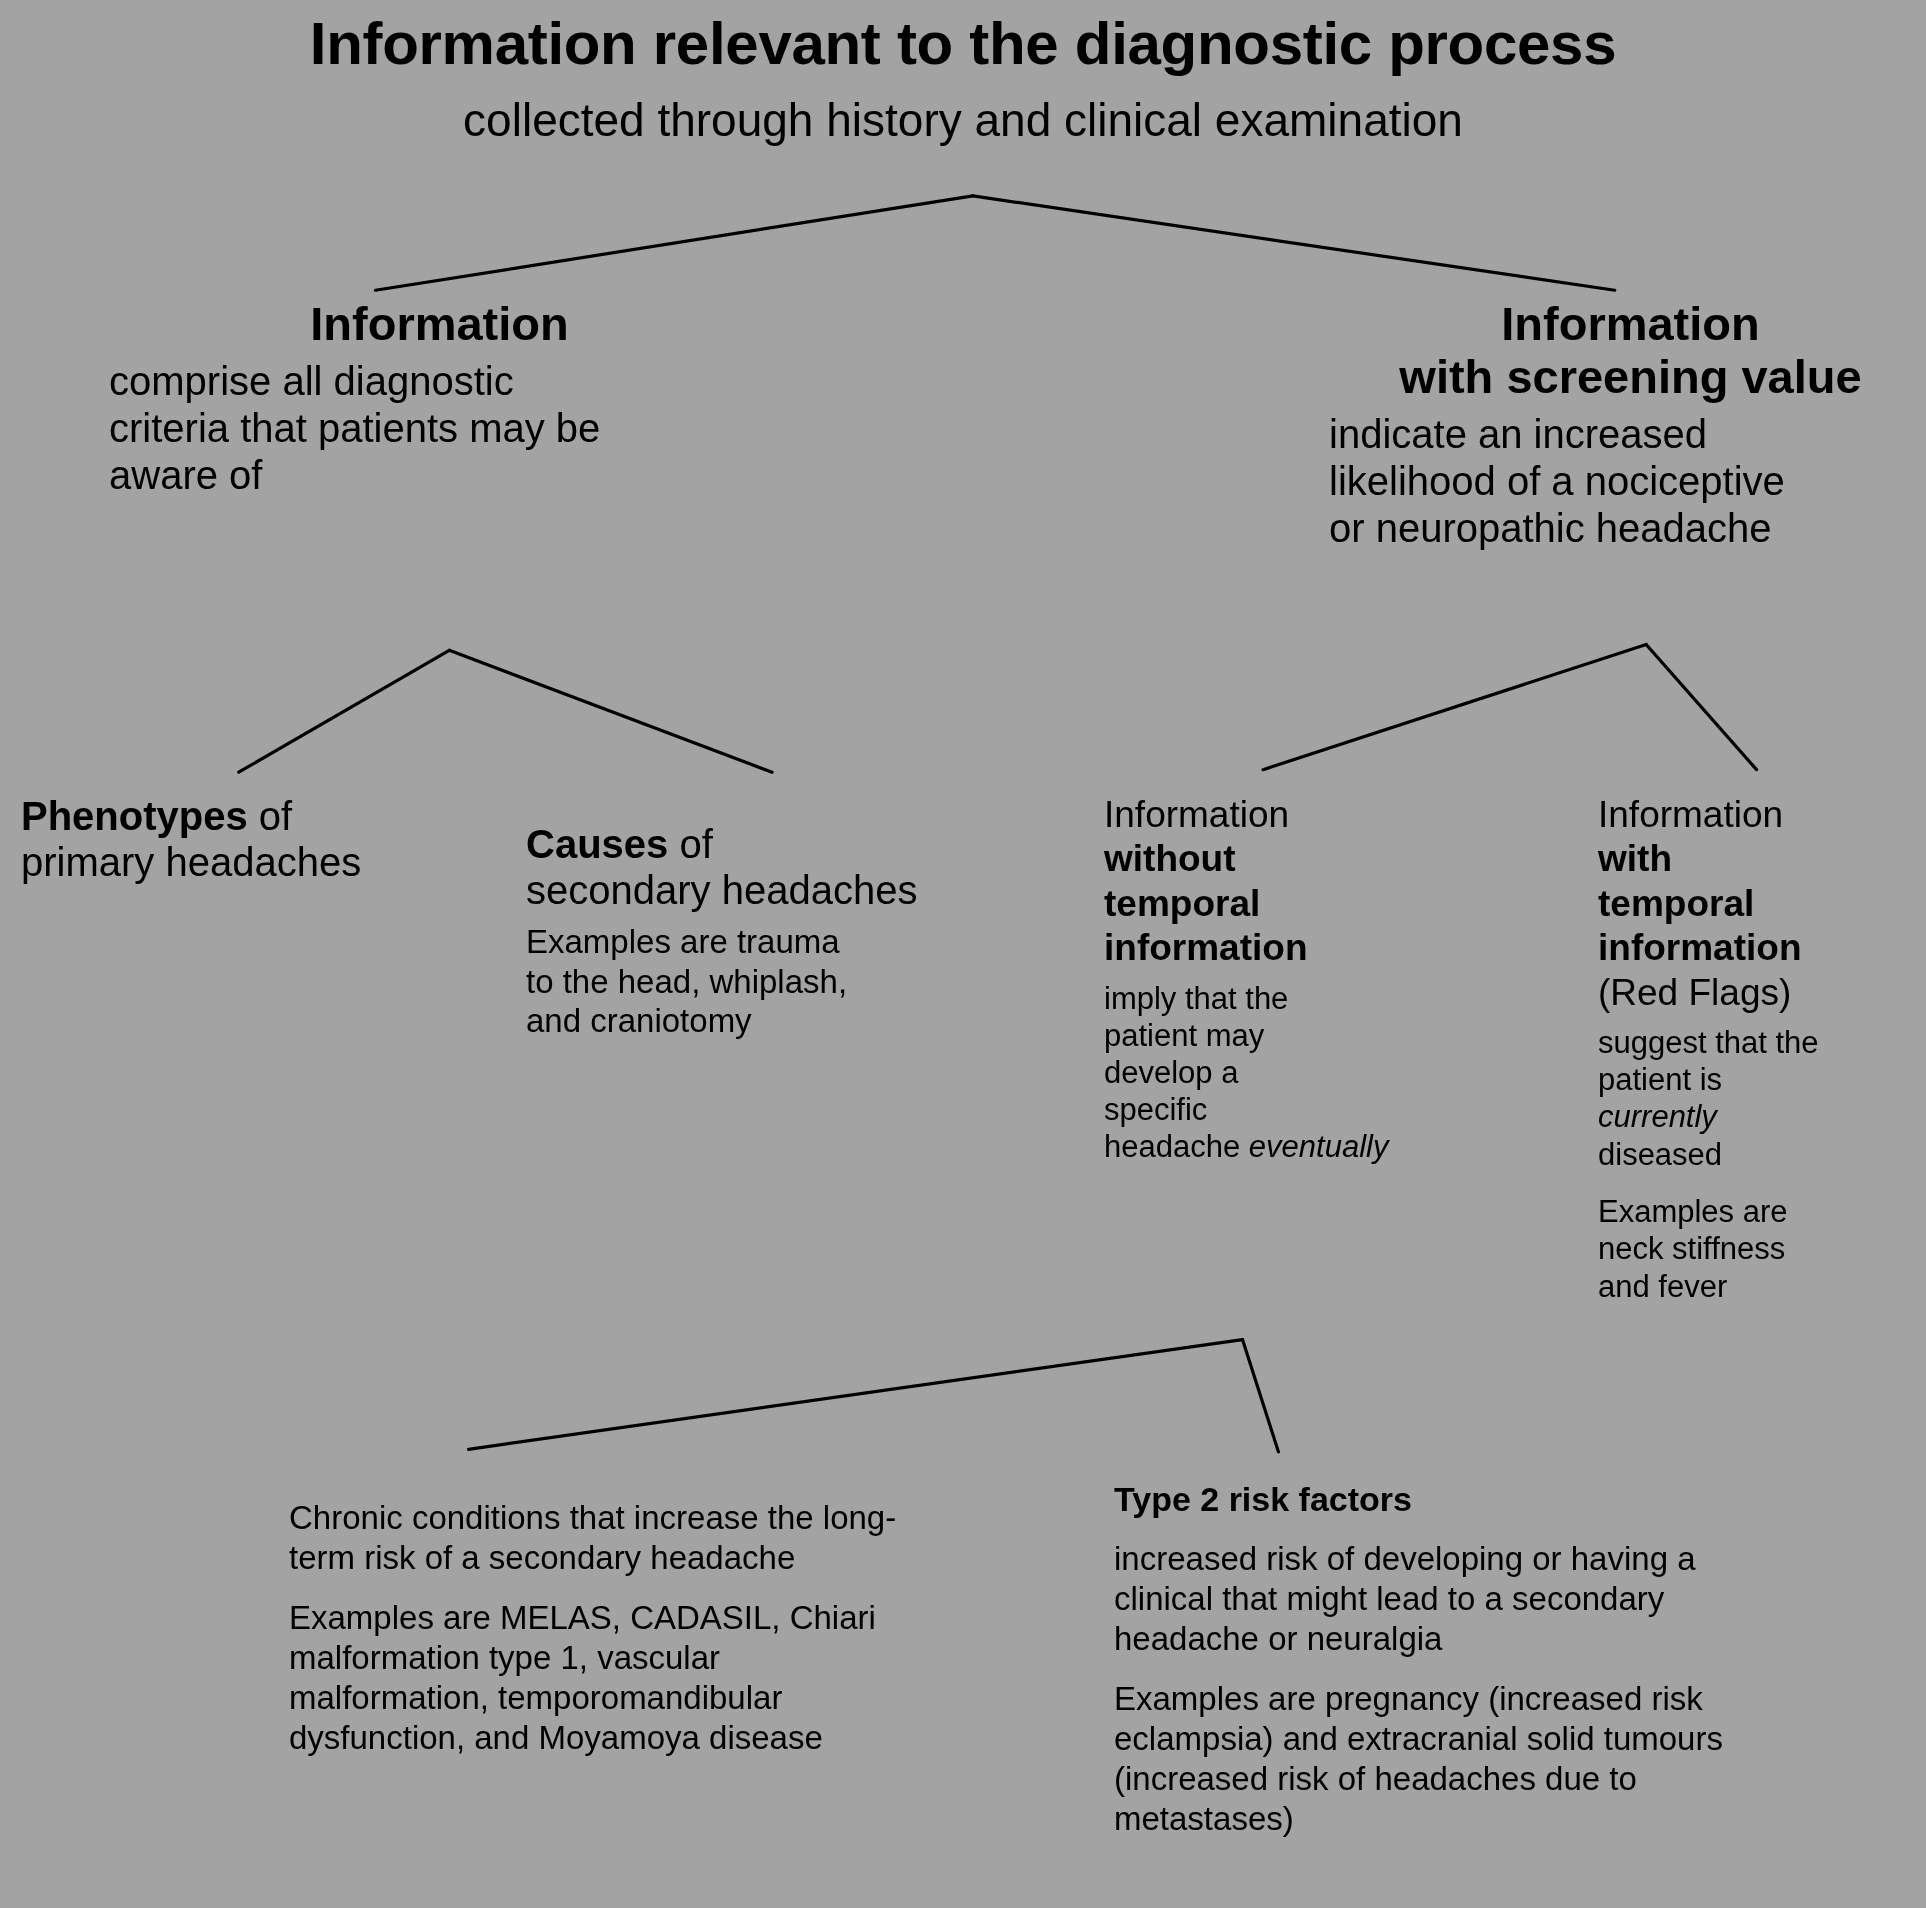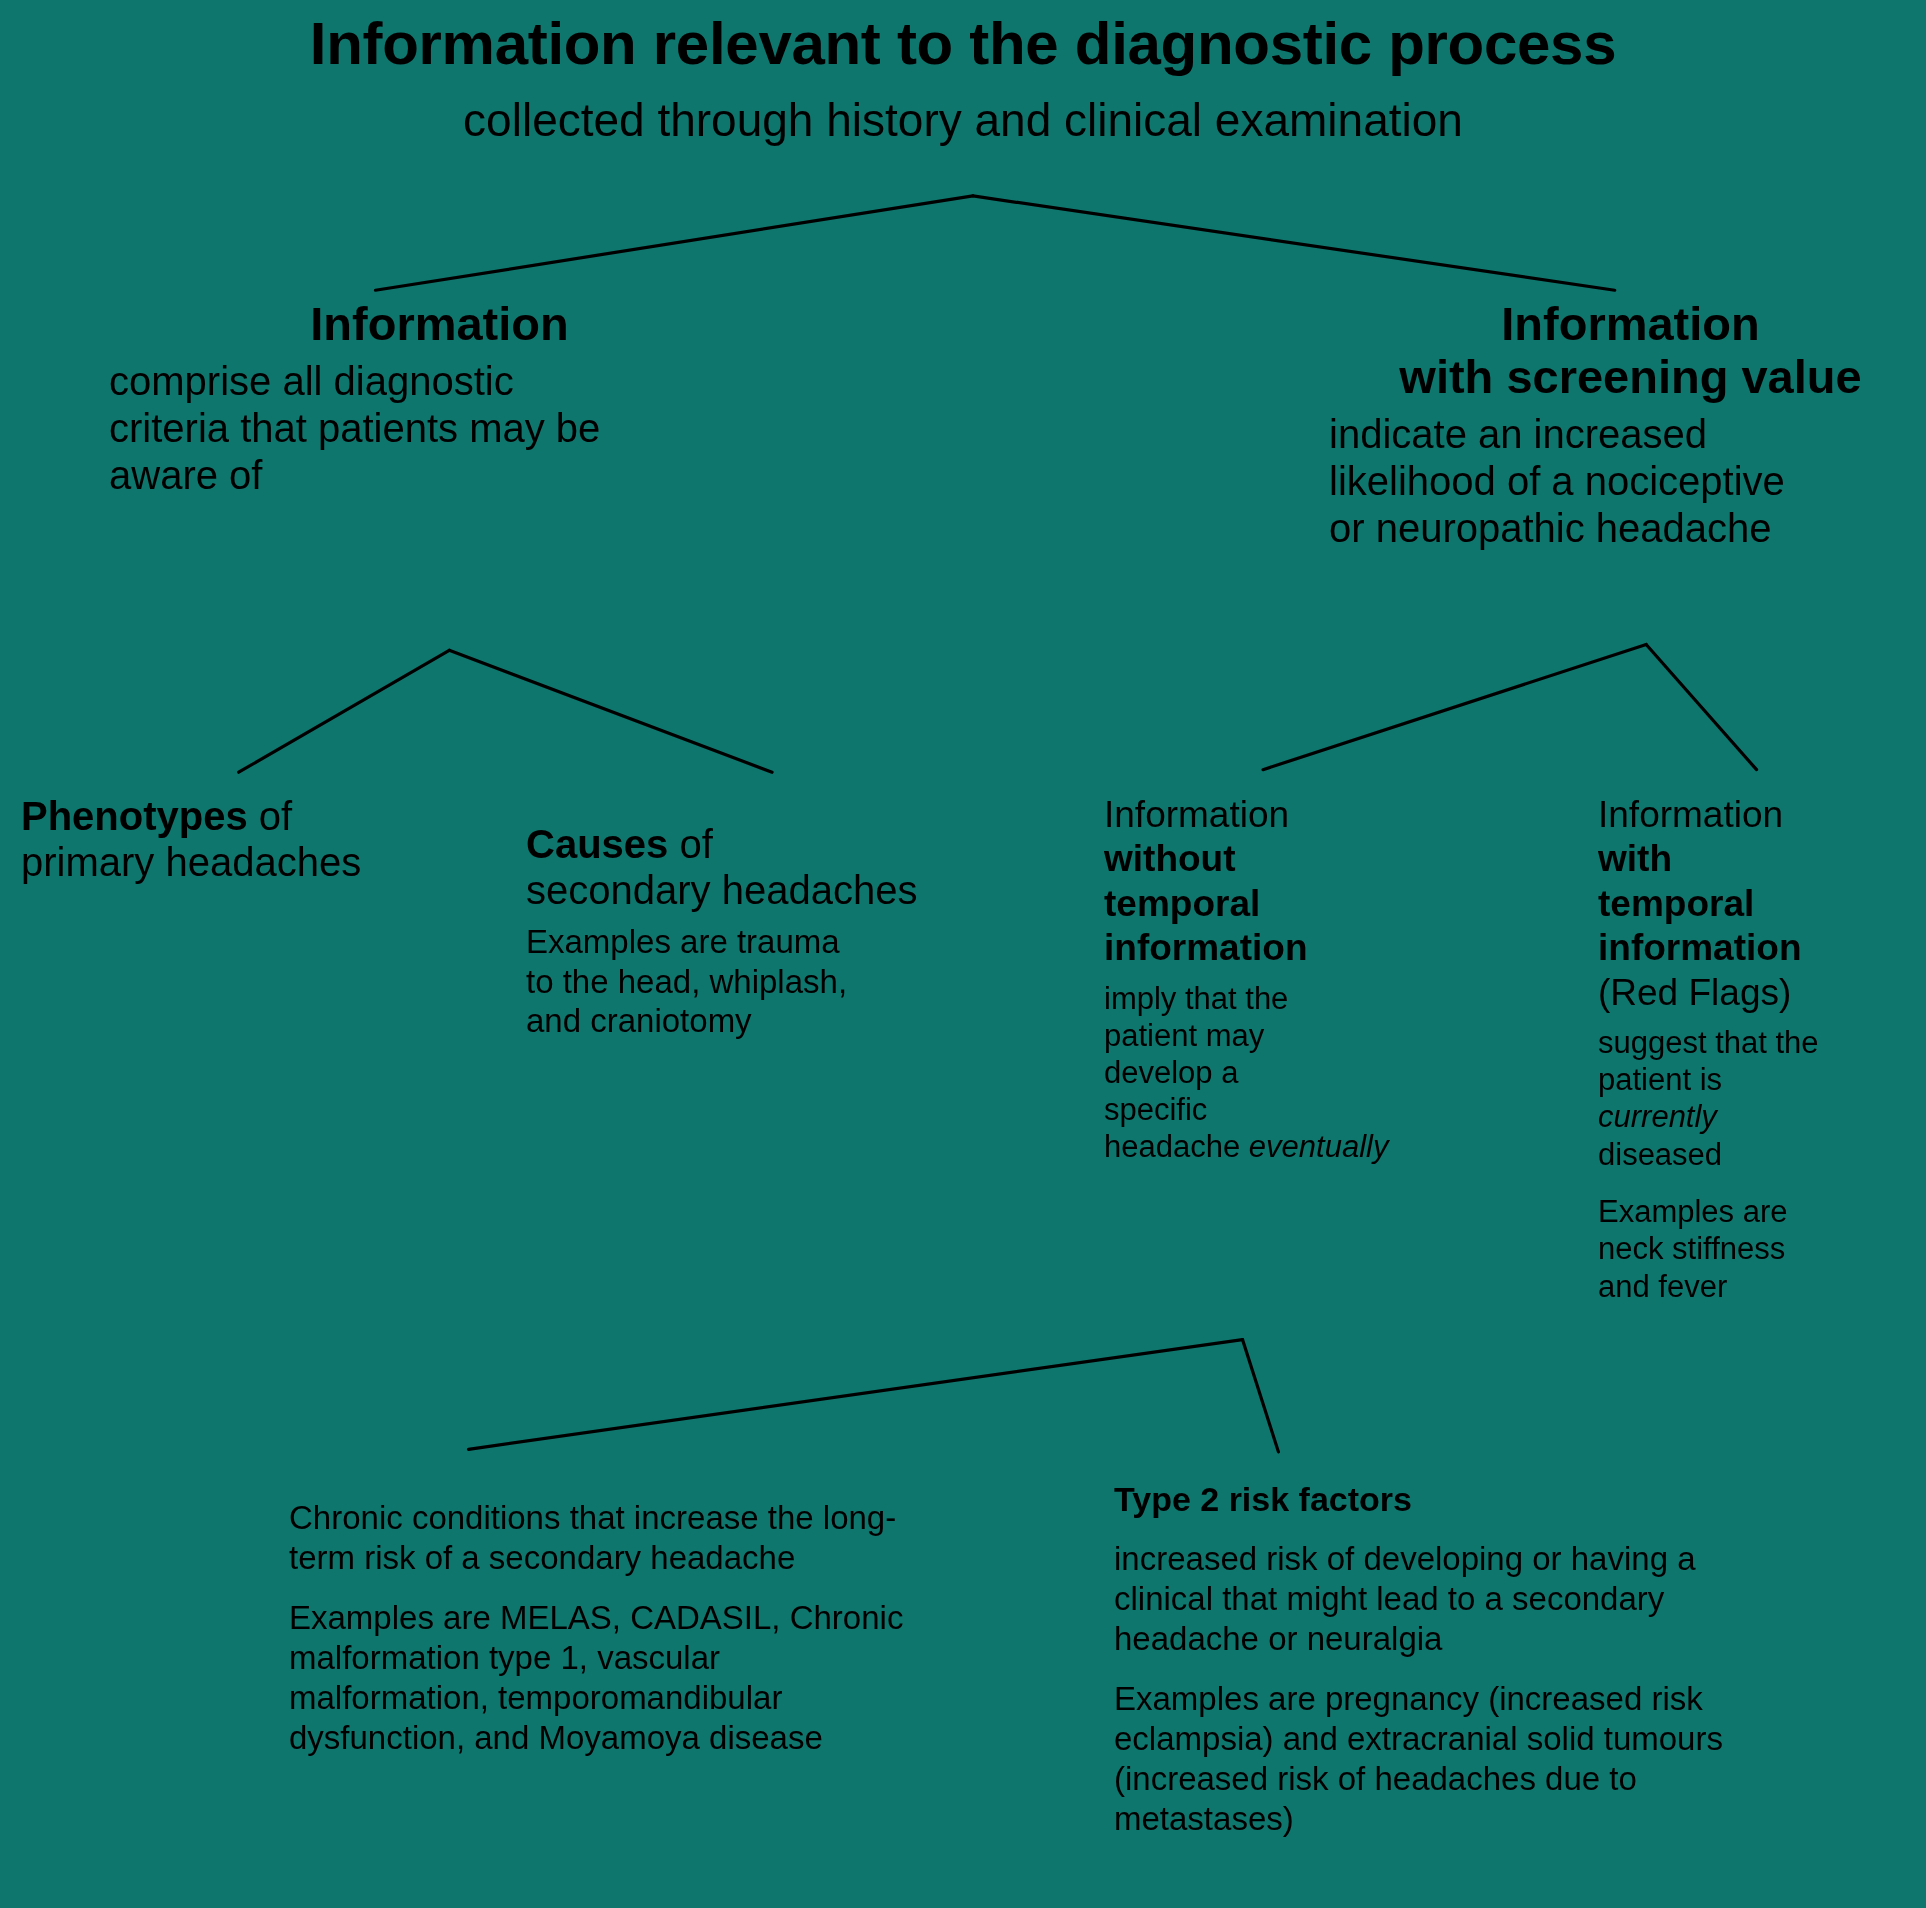--- a/index.html
+++ b/index.html
@@ -5,21 +5,21 @@
 <style>
   html, body {
     margin: 0;
     padding: 0;
     background: #ffffff;
   }
   #page {
     position: relative;
     width: 1926px;
     height: 1909px;
-    background: #0f766e;
+    background: #a3a3a3;
     font-family: "Liberation Sans", "DejaVu Sans", sans-serif;
     color: #000000;
     overflow: hidden;
   }
   #connectors {
     position: absolute;
     left: 0;
     top: 0;
     width: 1926px;
     height: 1909px;
@@ -205,21 +205,21 @@
 </span><em class="ital">currently</em><span>
 diseased</span></div>
     <div class="para gap lines">Examples  are
 neck stiffness
 and fever</div>
   </div>
 
   <div class="node rf" style="left:289px; top:1479px; width:770px;">
     <div class="rf-para lines">Chronic conditions that increase the long-
 term risk of a secondary headache</div>
-    <div class="rf-para lines">Examples  are MELAS, CADASIL, Chronic
+    <div class="rf-para lines">Examples  are MELAS, CADASIL, Chiari
 malformation  type 1, vascular
 malformation,  temporomandibular
 dysfunction, and Moyamoya  disease</div>
   </div>
 
   <div class="node rf" style="left:1114px; top:1479px; width:796px;">
     <div class="rf-title">Type 2 risk factors</div>
     <div class="rf-para lines">increased risk of developing  or having a
 clinical that might lead  to a secondary
 headache  or neuralgia</div>

